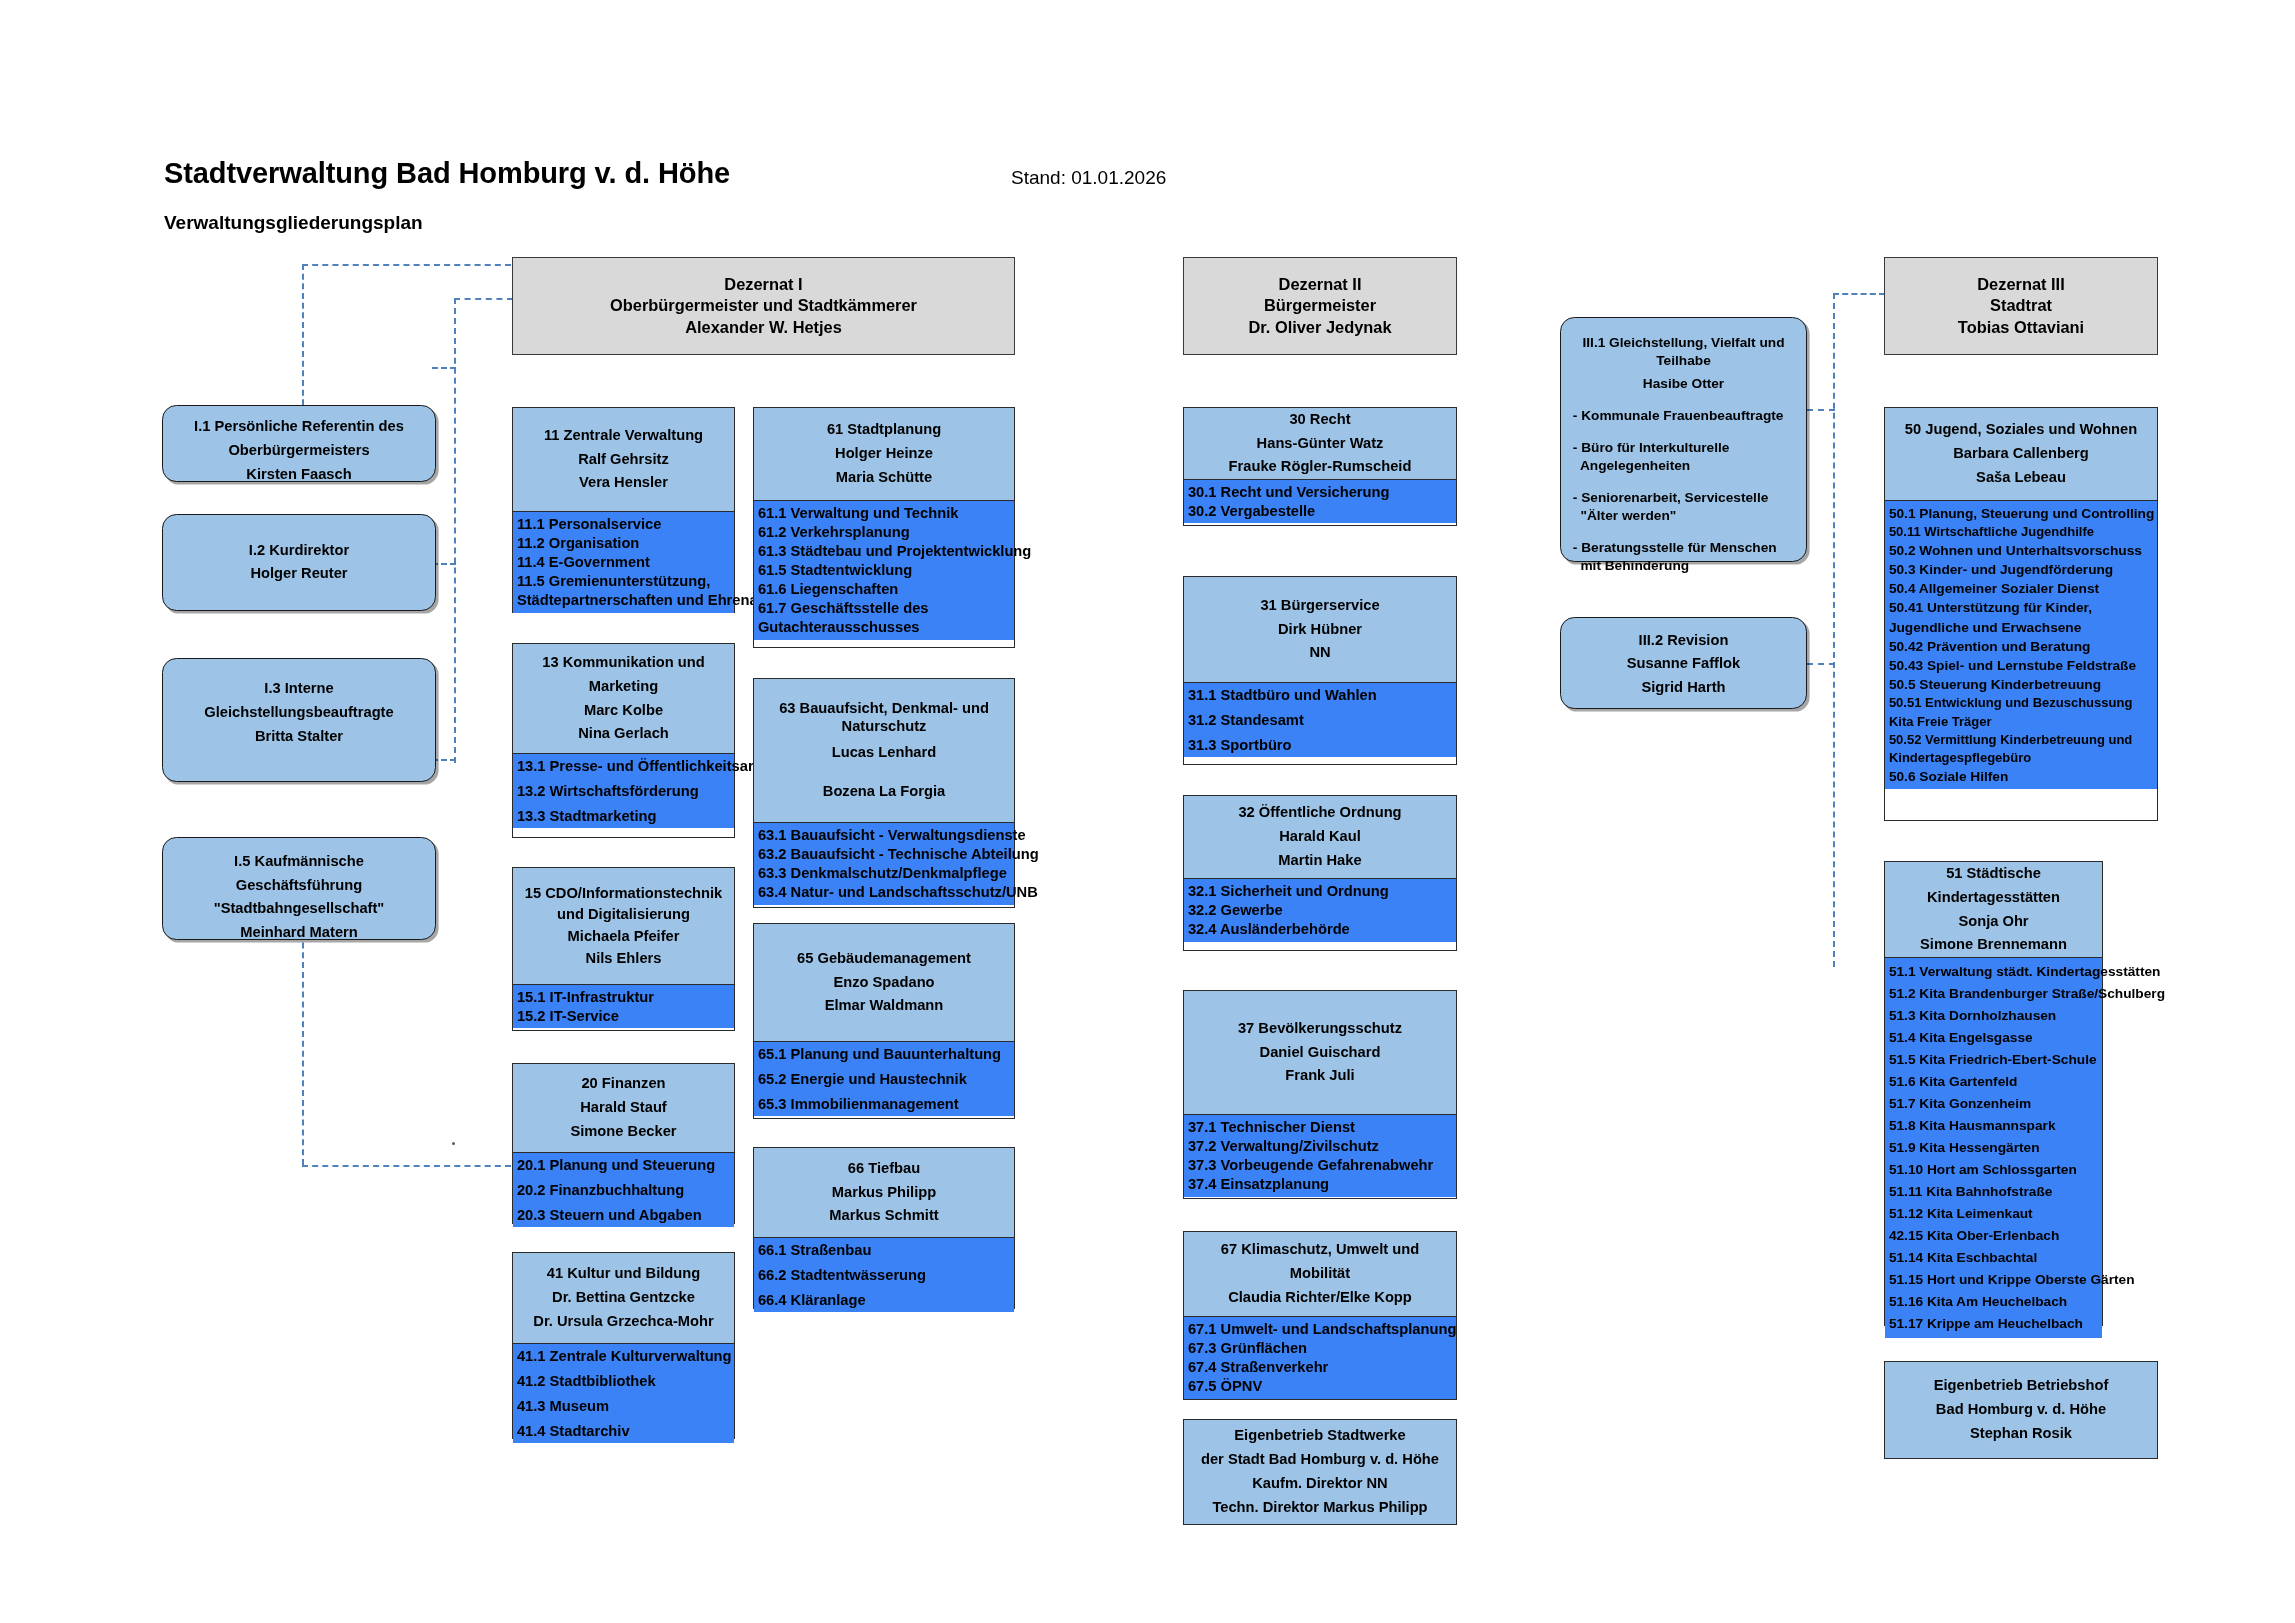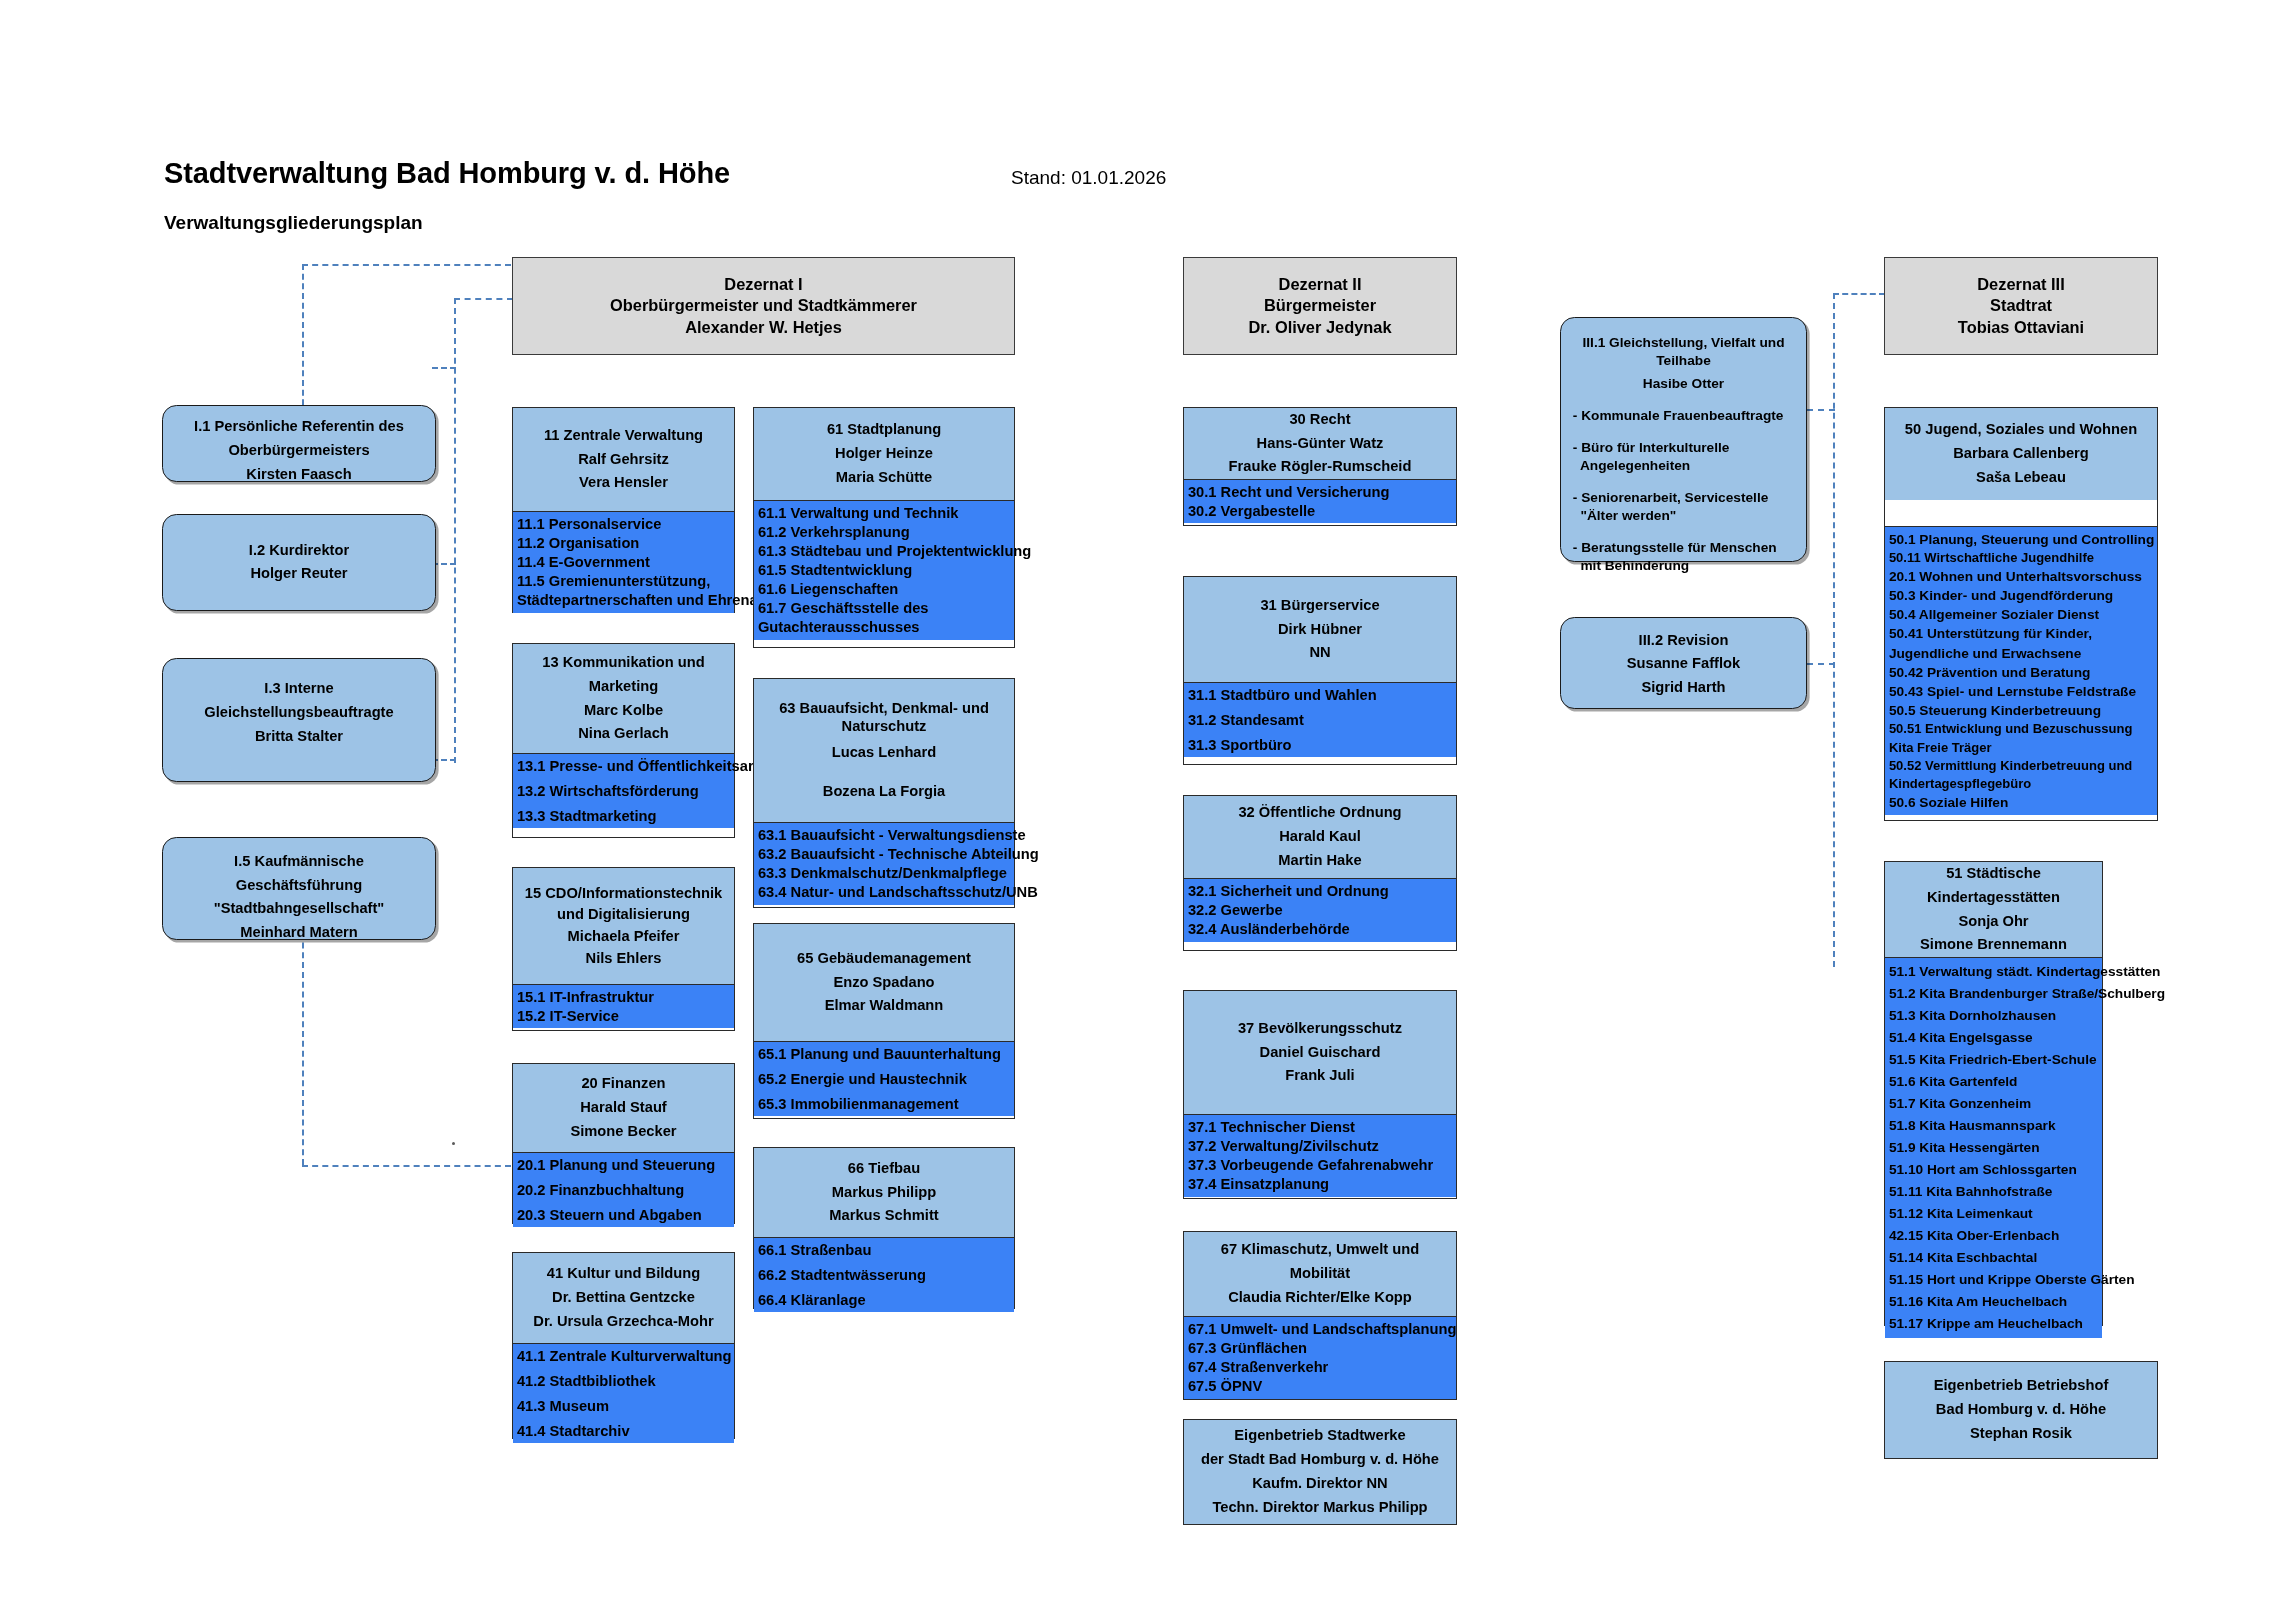--- a/index.html
+++ b/index.html
@@ -344,24 +344,24 @@
     <div>Kaufm. Direktor NN</div>
     <div>Techn. Direktor Markus Philipp</div>
   </div>
 
   <div class="box unit" style="left:1884px;top:407px;width:274px;height:414px;">
     <div class="unit-head" style="height:92px;">
       <div>50 Jugend, Soziales und Wohnen</div>
       <div>Barbara Callenberg</div>
       <div>Saša Lebeau</div>
     </div>
-    <div class="unit-body" style="font-size:13.7px;line-height:1.40;margin-top:26px;">
+    <div class="unit-body" style="font-size:13.7px;line-height:1.40;">
       <div>50.1 Planung, Steuerung und Controlling</div>
       <div style="font-size:13px;">50.11 Wirtschaftliche Jugendhilfe</div>
-      <div>20.1 Wohnen und Unterhaltsvorschuss</div>
+      <div>50.2 Wohnen und Unterhaltsvorschuss</div>
       <div>50.3 Kinder- und Jugendförderung</div>
       <div>50.4 Allgemeiner Sozialer Dienst</div>
       <div>50.41 Unterstützung für Kinder,</div>
       <div>Jugendliche und Erwachsene</div>
       <div>50.42 Prävention und Beratung</div>
       <div>50.43 Spiel- und Lernstube Feldstraße</div>
       <div>50.5 Steuerung Kinderbetreuung</div>
       <div style="font-size:13px;">50.51 Entwicklung und Bezuschussung</div>
       <div style="font-size:13px;">Kita Freie Träger</div>
       <div style="font-size:13px;">50.52 Vermittlung Kinderbetreuung und</div>

